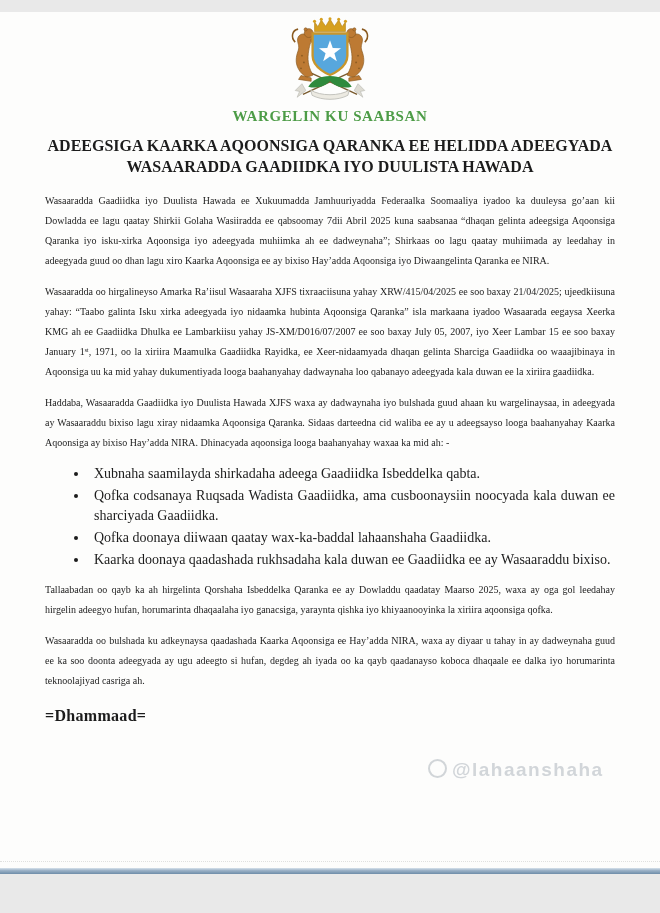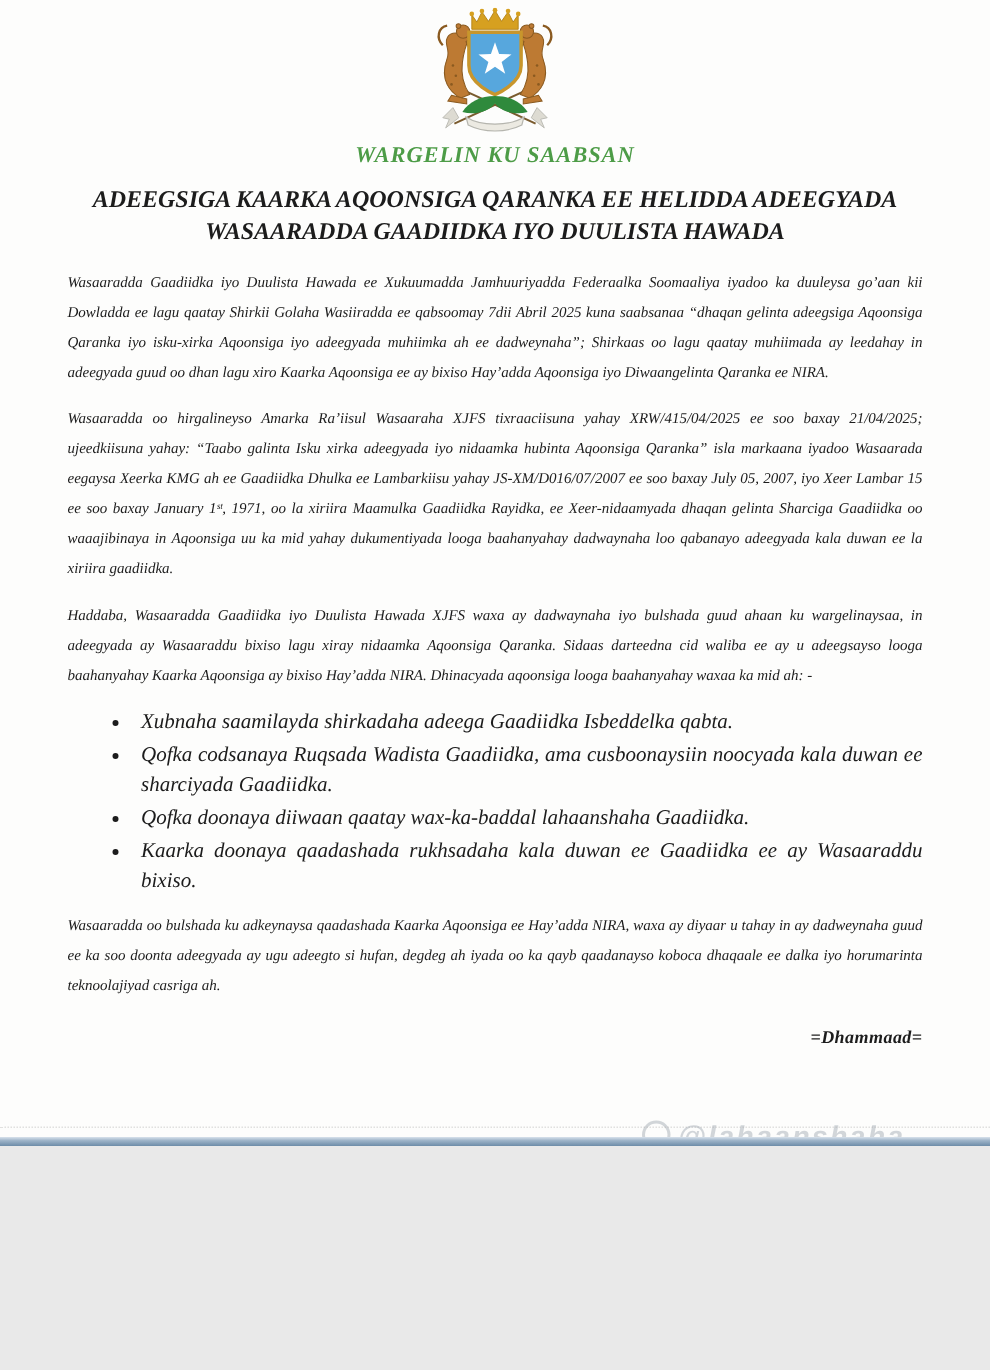--- a/index.html
+++ b/index.html
@@ -1,25 +1,24 @@
 <!DOCTYPE html>
 <html><head>
 <meta charset="utf-8">
 <style>
   html,body{margin:0;padding:0;background:#e9e9e9;}
   .page{
     position:relative;
-    width:660px;height:764px;
-    margin:0 auto;
+    width:660px;height:862px;
+    margin:12px auto;
     background:#fdfdfc;
     font-family:"Liberation Serif", serif;
     color:#1c1c1c;
     overflow:hidden;
     box-sizing:border-box;
-    font-style:italic;
   }
   .content{padding:5px 45px 0 45px;}
   .emblem-wrap{text-align:center;}
   .emblem{display:inline-block;vertical-align:top;}
   .notice-heading{
     text-align:center;
     font-weight:bold;
     font-size:15px;
     letter-spacing:0.6px;
     margin-top:2px;
@@ -42,23 +41,23 @@
     padding-left:44px;
   }
   ul.req-list li{
     text-align:justify;
     font-size:14px;
     line-height:20px;
     padding-left:5px;
     margin-bottom:2px;
   }
   .end-mark{
-    text-align:right;
+    text-align:left;
     font-weight:bold;
-    font-size:12px;
+    font-size:16px;
     letter-spacing:0.3px;
     margin-top:16px;
   }
   .watermark{
     position:absolute;
     top:747px;
     left:428px;
     font-family:"Liberation Sans", sans-serif;
     font-size:19px;
     font-weight:bold;
@@ -162,20 +161,21 @@
 
     <p class="body-par">Haddaba, Wasaaradda Gaadiidka iyo Duulista Hawada XJFS waxa ay dadwaynaha iyo bulshada guud ahaan ku wargelinaysaa, in adeegyada ay Wasaaraddu bixiso lagu xiray nidaamka Aqoonsiga Qaranka. Sidaas darteedna cid waliba ee ay u adeegsayso looga baahanyahay Kaarka Aqoonsiga ay bixiso Hay’adda NIRA. Dhinacyada aqoonsiga looga baahanyahay waxaa ka mid ah: -</p>
 
     <ul class="req-list">
       <li>Xubnaha saamilayda shirkadaha adeega Gaadiidka Isbeddelka qabta.</li>
       <li>Qofka codsanaya Ruqsada Wadista Gaadiidka, ama cusboonaysiin noocyada kala duwan ee sharciyada Gaadiidka.</li>
       <li>Qofka doonaya diiwaan qaatay wax-ka-baddal lahaanshaha Gaadiidka.</li>
       <li>Kaarka doonaya qaadashada rukhsadaha kala duwan ee Gaadiidka ee ay Wasaaraddu bixiso.</li>
     </ul>
 
+    <p class="body-par">Tallaabadan oo qayb ka ah hirgelinta Qorshaha Isbeddelka Qaranka ee ay Dowladdu qaadatay Maarso 2025, waxa ay oga gol leedahay hirgelin adeegyo hufan, horumarinta dhaqaalaha iyo ganacsiga, yaraynta qishka iyo khiyaanooyinka la xiriira aqoonsiga qofka.</p>
 
     <p class="body-par">Wasaaradda oo bulshada ku adkeynaysa qaadashada Kaarka Aqoonsiga ee Hay’adda NIRA, waxa ay diyaar u tahay in ay dadweynaha guud ee ka soo doonta adeegyada ay ugu adeegto si hufan, degdeg ah iyada oo ka qayb qaadanayso koboca dhaqaale ee dalka iyo horumarinta teknoolajiyad casriga ah.</p>
 
     <div class="end-mark">=Dhammaad=</div>
   </div>
 
   <div class="watermark">
     <span class="wm-circle"></span><span>@lahaanshaha</span>
   </div>
 

